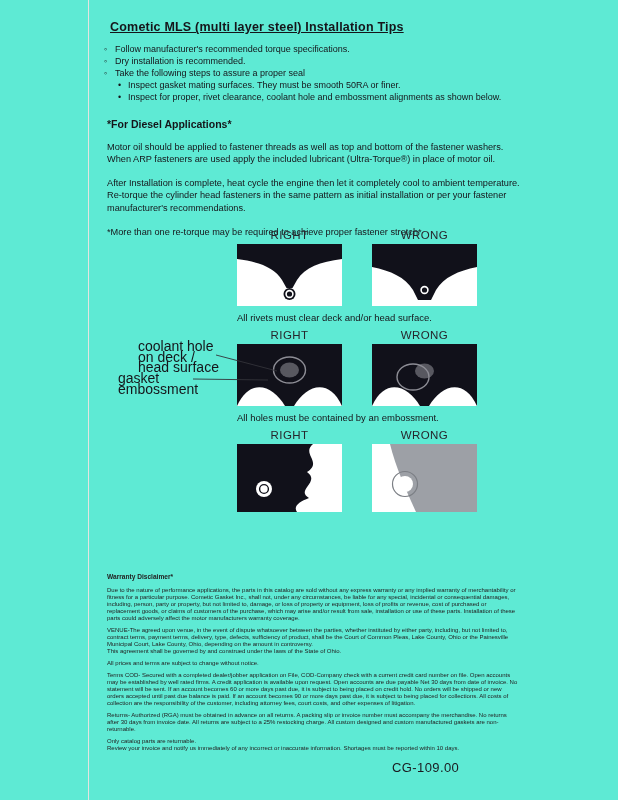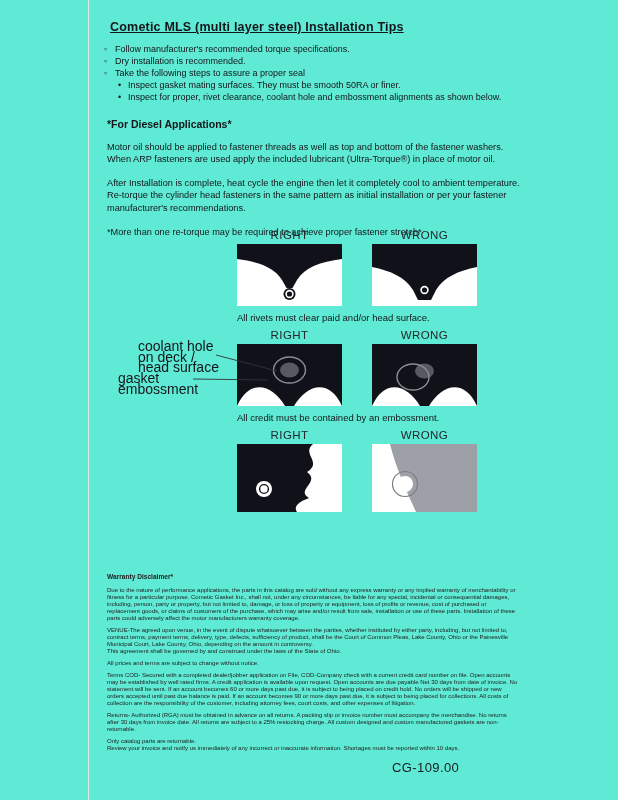--- a/index.html
+++ b/index.html
@@ -108,21 +108,21 @@
       <div class="panel">
         <div class="panel-label">WRONG</div>
         <svg width="105" height="62" viewBox="0 0 105 62">
           <rect width="105" height="62" fill="#ffffff"></rect>
           <path d="M0,0 H105 V23 C86,27 72,33 64,46 L59,56 H46 L41,46 C33,33 19,27 0,23 Z" fill="#11111a"></path>
           <circle cx="52.5" cy="46" r="6" fill="#11111a"></circle>
           <circle cx="52.5" cy="46" r="3.4" fill="none" stroke="#ffffff" stroke-width="1.6"></circle>
         </svg>
       </div>
     </div>
-    <div class="caption">All rivets must clear paid and/or head surface.</div>
+    <div class="caption">All rivets must clear deck and/or head surface.</div>
   </div>
 
   <div class="diagram d2">
     <div class="anno anno1">coolant hole on deck / head surface</div>
     <div class="anno anno2">gasket embossment</div>
     <svg class="anno-lines" viewBox="0 0 180 56">
       <line x1="99" y1="12" x2="160" y2="28" stroke="#33333a" stroke-width="0.9"></line>
       <line x1="76" y1="36" x2="151" y2="37" stroke="#33333a" stroke-width="0.9"></line>
     </svg>
     <div class="panel-row">
@@ -140,21 +140,21 @@
         <div class="panel-label">WRONG</div>
         <svg width="105" height="62" viewBox="0 0 105 62">
           <rect width="105" height="62" fill="#11111a"></rect>
           <path d="M0,62 C13,33 36,41 48,62 Z" fill="#ffffff"></path>
           <path d="M105,62 C92,33 69,41 57,62 Z" fill="#ffffff"></path>
           <ellipse cx="52.5" cy="27" rx="9.5" ry="7.5" fill="#585860"></ellipse>
           <ellipse cx="41" cy="33" rx="16" ry="13" fill="none" stroke="#8d8d95" stroke-width="1.4"></ellipse>
         </svg>
       </div>
     </div>
-    <div class="caption">All credit must be contained by an embossment.</div>
+    <div class="caption">All holes must be contained by an embossment.</div>
   </div>
 
   <div class="diagram d3">
     <div class="panel-row">
       <div class="panel">
         <div class="panel-label">RIGHT</div>
         <svg width="105" height="68" viewBox="0 0 105 68">
           <rect width="105" height="68" fill="#ffffff"></rect>
           <path d="M0,0 H76 C64,10 86,18 70,28 C84,38 58,46 72,54 C62,58 56,62 60,68 H0 Z" fill="#11111a"></path>
           <circle cx="27" cy="45" r="8" fill="#ffffff"></circle>

